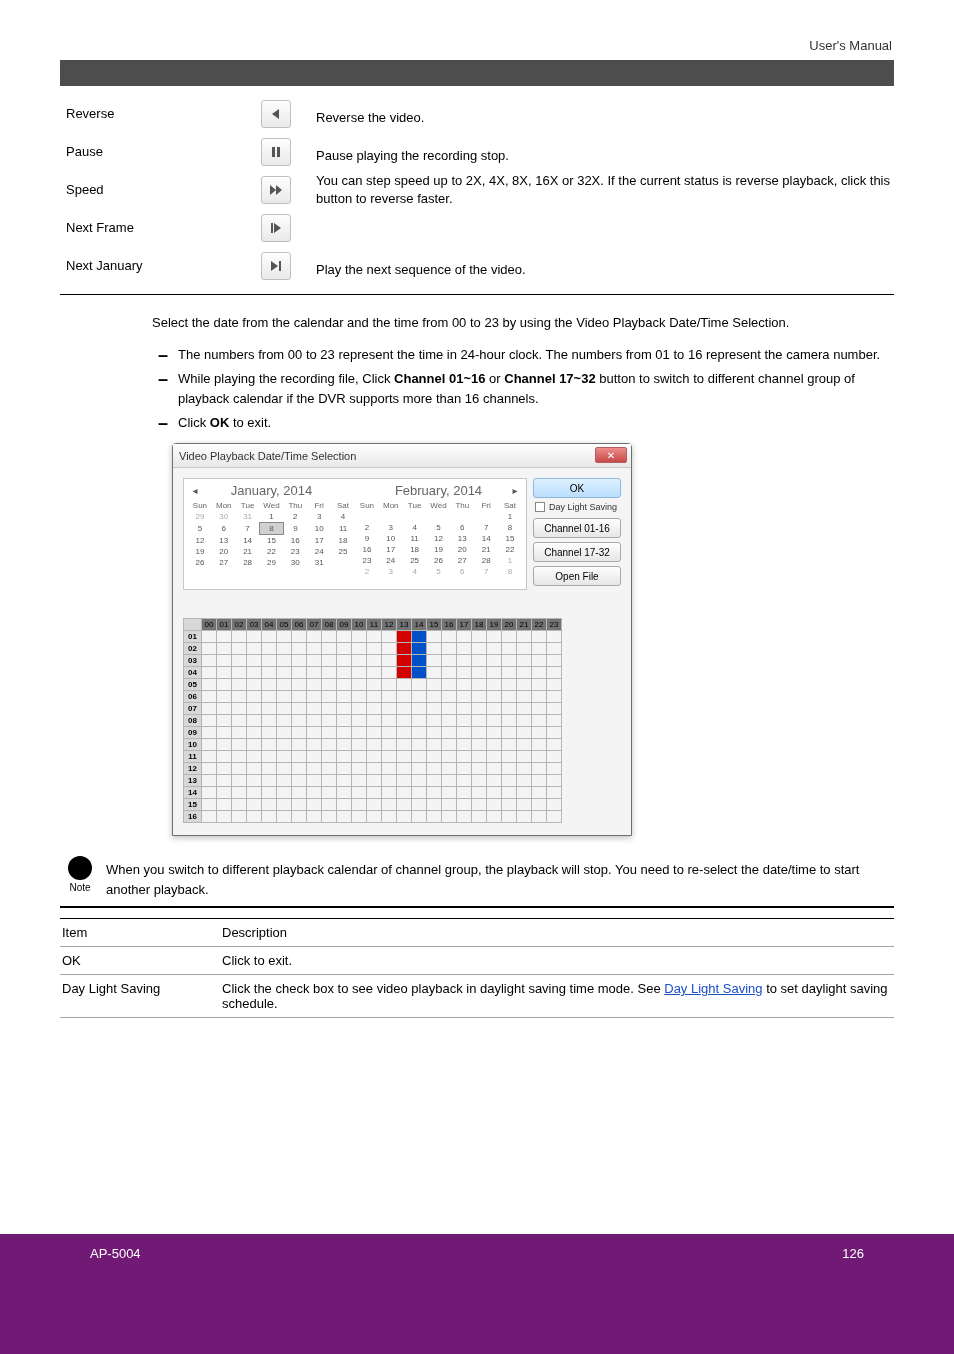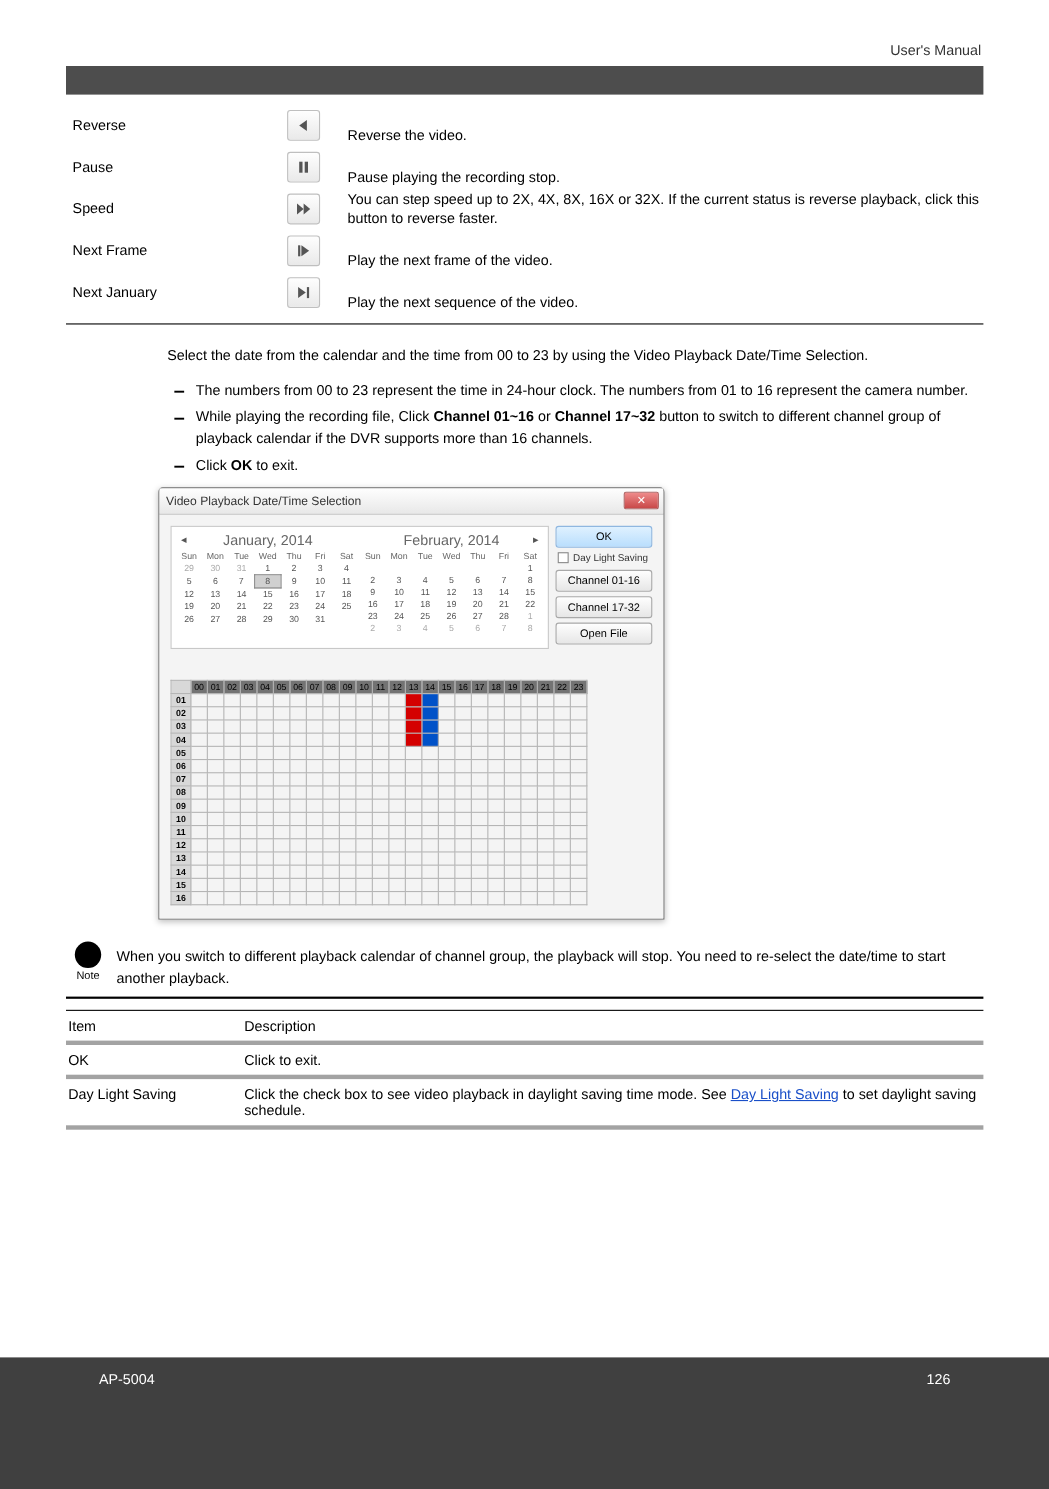--- a/index.html
+++ b/index.html
@@ -3,38 +3,38 @@
 <meta charset="utf-8">
 <style>
   * { box-sizing: border-box; margin: 0; padding: 0; }
   html, body { width: 954px; height: 1354px; background: #fff; font-family: Arial, Helvetica, sans-serif; color: #000; }
   .page { width: 954px; height: 1354px; position: relative; padding: 60px 60px 0 60px; }
   .usermanual { position: absolute; top: 38px; right: 62px; font-size: 13px; color: #333; }
   .titlebar { height: 26px; background: #4d4d4d; margin: 0 0 10px 0; width: 100%; }
 
   
   .ctrl-rows { margin-top: 6px; }
-  .ctrl-row { display: flex; align-items: flex-end; margin: 2px 0; }
+  .ctrl-row { display: flex; align-items: center; margin: 2px 0; }
   .ctrl-label { width: 194px; font-size: 13px; line-height: 36px; padding-left: 6px; }
   .ctrl-icon { width: 44px; height: 36px; display: flex; align-items: center; justify-content: center; }
   .btn-box { width: 30px; height: 28px; border: 1px solid #bfbfbf; border-radius: 3px; background: linear-gradient(#fefefe,#e9e9e9); display: flex; align-items: center; justify-content: center; }
   .ctrl-desc { flex: 1; font-size: 13px; line-height: 18px; padding: 8px 4px 0 18px; }
   .two-line { padding-top: 0; }
   hr.thin { border: none; border-top: 1px solid #000; margin: 10px 0 14px 0; }
 
   
   .para-block { margin-left: 92px; margin-top: 18px; }
   .main-para { font-size: 13px; line-height: 20px; margin-bottom: 12px; }
   .bullets { margin-top: 4px; }
   .bullet { display: flex; font-size: 13px; line-height: 20px; margin-bottom: 4px; }
   .bullet .dash { width: 26px; text-align: left; font-size: 18px; font-weight: bold; color: #000; padding-left: 6px; }
   .bullet .btxt { flex: 1; }
 
   
-  .dlg-wrap { margin-left: 84px; margin-top: 10px; }
+  .dlg-wrap { margin-left: 112px; margin-top: 10px; }
   .dlg { width: 460px; border: 1px solid #6f6f6f; border-radius: 4px 4px 0 0; box-shadow: 0 2px 6px rgba(0,0,0,0.25); background: #f4f4f4; position: relative; }
   .dlg-head { height: 24px; background: linear-gradient(#fefefe,#e8e8e8); border-bottom: 1px solid #c8c8c8; display: flex; align-items: center; padding: 0 6px; position: relative; }
   .dlg-title { font-size: 11px; color: #333; }
   .dlg-close { position: absolute; right: 4px; top: 3px; width: 32px; height: 16px; border: 1px solid #b06060; border-radius: 2px; background: linear-gradient(#ef8b8b,#c84848); color: #fff; font-size: 10px; display: flex; align-items: center; justify-content: center; }
   .dlg-body { padding: 10px 8px 12px 10px; background: #f4f4f4; }
   .calrow { display: flex; }
   .cal-area { flex: 1; border: 1px solid #c8c8c8; background: #fff; padding: 4px 4px 2px 4px; display: flex; }
   .cal { flex: 1; font-size: 9px; }
   .cal-head { display: flex; justify-content: space-between; align-items: center; padding: 0 2px 2px 2px; color: #666; }
   .cal-head .arrow { cursor: default; font-size: 10px; color: #555; width: 10px; text-align: center; }
@@ -61,25 +61,25 @@
   
   .note-block { margin-top: 20px; display: flex; align-items: flex-start; }
   .note-badge { width: 40px; text-align: center; }
   .note-badge .circle { width: 24px; height: 24px; border-radius: 50%; background: #000; margin: 0 auto; }
   .note-badge .lbl { font-size: 10px; margin-top: 2px; }
   .note-text { flex: 1; font-size: 13px; line-height: 20px; padding-top: 4px; padding-left: 6px; }
   hr.thick { border: none; border-top: 2px solid #000; margin: 6px 0 0 0; }
 
   
   .desc-table { margin-top: 10px; width: 100%; border-collapse: collapse; font-size: 13px; }
-  .desc-table td { border-top: 1px solid #000; border-bottom: 4px solid #a3a3a3; padding: 6px 2px; vertical-align: top; }
+  .desc-table td { border-top: 1px solid #000; border-bottom: 1px solid #a3a3a3; padding: 6px 2px; vertical-align: top; }
   .desc-table td.lbl { width: 160px; }
   .link { color: #1a4fc8; text-decoration: underline; }
 
-  .footerband { position: absolute; left: 0; right: 0; bottom: 0; height: 120px; background: #404040; }
+  .footerband { position: absolute; left: 0; right: 0; bottom: 0; height: 120px; background: #701a75; }
   .footerband .fcontent { font-size: 13px; color: #fff; display: flex; justify-content: space-between; padding: 12px 90px 0 90px; }
 </style>
 </head>
 <body>
 
 <div class="page">
   <div class="usermanual">User's Manual</div>
   <div class="titlebar"></div>
 
   <div class="ctrl-rows">
@@ -126,21 +126,20 @@
     <div class="ctrl-row">
       <div class="ctrl-label">Next Frame</div>
       <div class="ctrl-icon">
           <div class="btn-box">
         <svg width="12" height="12" viewBox="0 0 12 12">
               <rect x="1" y="1" width="2" height="10" fill="#555"></rect>
               <polygon points="4,1 4,11 11,6" fill="#555"></polygon>
             </svg>
       </div>
         </div>
-      <div class="ctrl-desc">Play the next frame of the video.</div>
     </div>
 
     <div class="ctrl-row">
       <div class="ctrl-label">Next January</div>
       <div class="ctrl-icon">
           <div class="btn-box">
         <svg width="12" height="12" viewBox="0 0 12 12">
               <polygon points="1,1 1,11 8,6" fill="#555"></polygon>
               <rect x="9" y="1" width="2" height="10" fill="#555"></rect>
             </svg>

